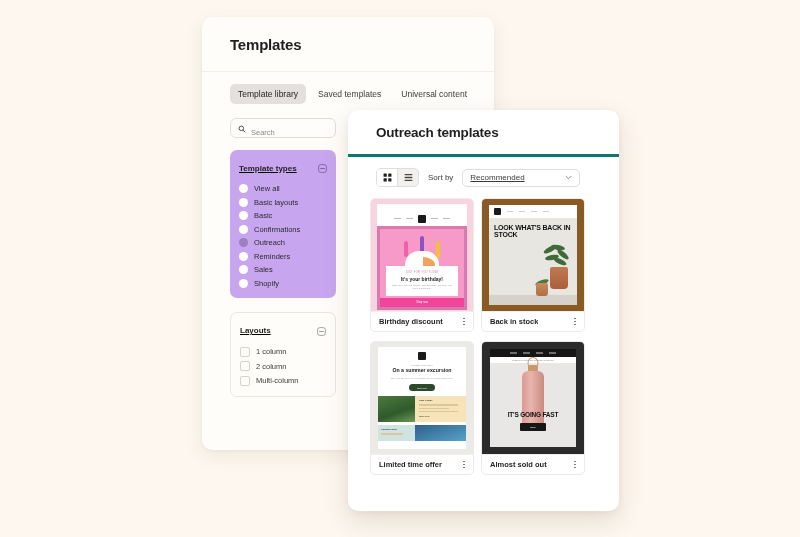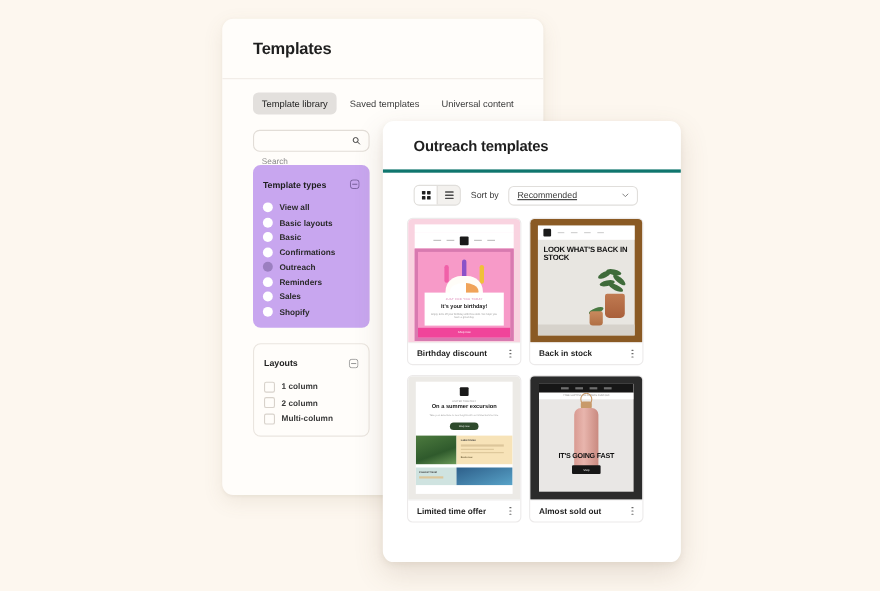--- a/index.html
+++ b/index.html
@@ -67,21 +67,20 @@
     width: 106px;
     height: 20px;
     border: 1px solid #e2ddd7;
     border-radius: 6px;
     background: #fffdfa;
     display: flex;
     align-items: flex-end;
     padding: 0 7px;
     box-sizing: border-box;
     gap: 5px;
-    flex-direction: column;
   }
   .search-icon { flex: 0 0 auto; display:block; }
   .search-input {
     border: none;
     outline: none;
     background: transparent;
     font-family: "Liberation Sans", sans-serif;
     font-size: 7.5px;
     color: #6a6a6a;
     width: 100%;
@@ -101,20 +100,21 @@
   .filter-panel.plain {
     background: #fffdfa;
     border: 1px solid #eae5df;
     margin-top: 14px;
   }
   .filter-head {
     display: flex;
     align-items: center;
     justify-content: space-between;
     margin-bottom: 7px;
+    text-decoration: underline;
   }
   .filter-title {
     font-size: 8px;
     font-weight: bold;
     color: #1f1f1f;
   }
   .collapse-icon { display:block; }
   .filter-row {
     display: flex;
     align-items: center;
@@ -134,21 +134,20 @@
     width: 8px; height: 8px;
     border-radius: 2px;
     border: 1px solid #d8d2cb;
     background: #fffdfa;
     flex: 0 0 auto;
   }
   .filter-label {
     font-size: 7.5px;
     color: #2a2a2a;
     white-space: nowrap;
-    font-weight: bold;
   }
   .filter-panel.plain .filter-label { color: #3a3a3a; }
 
   
   .front-panel {
     position: absolute;
     left: 348px;
     top: 110px;
     width: 271px;
     height: 401px;

